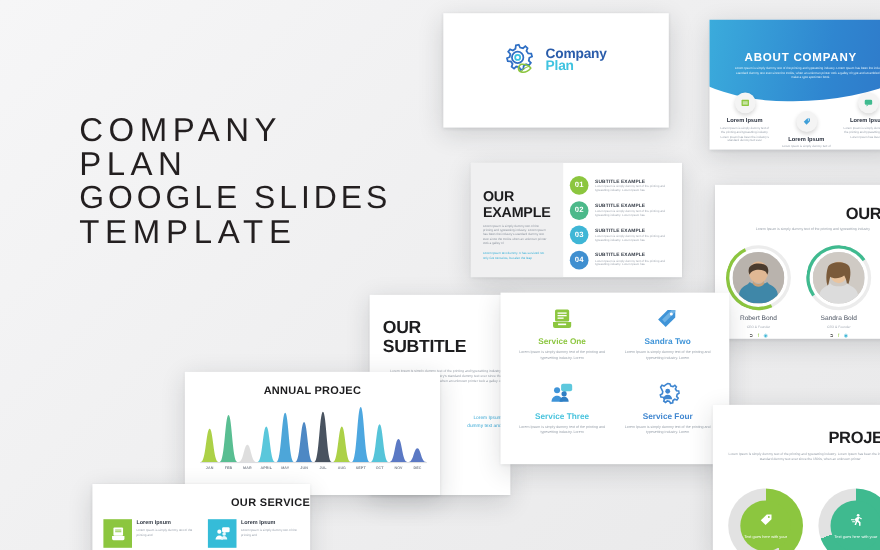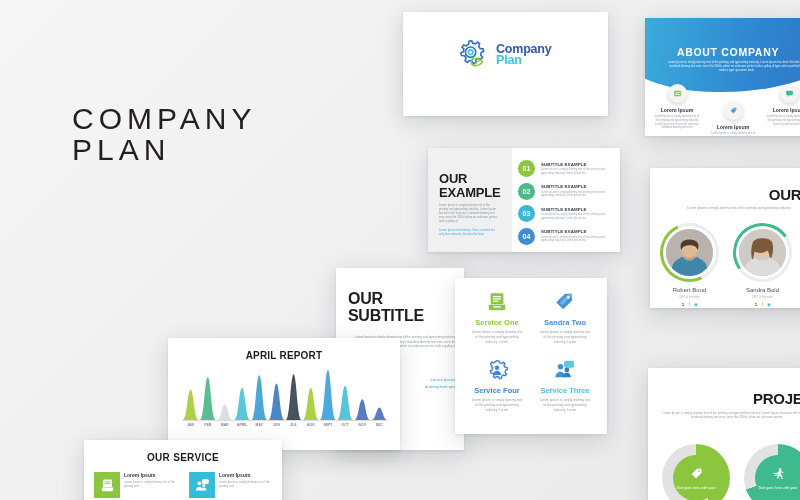--- a/index.html
+++ b/index.html
@@ -73,38 +73,38 @@
   .socials{margin-top:3px;display:flex;gap:4px;justify-content:center;}
   .socials span{font-size:4.5px;line-height:5px;}
 
   
   #slide-service-text{left:336px;top:268px;width:128px;height:182px;}
   .st-title{position:absolute;left:12px;top:22px;font-size:16px;font-weight:bold;color:#1d1d1f;line-height:17px;letter-spacing:-.3px;}
   .st-body{position:absolute;left:12px;right:8px;top:67px;font-size:3.1px;line-height:4.6px;color:#959ca6;text-align:right;}
   .st-accent{position:absolute;right:8px;top:108px;font-size:4.4px;line-height:7px;color:#3aa9d6;text-align:right;}
 
   
-  #slide-services{left:455px;top:278px;width:152px;height:156px;}
+  #slide-services{left:455px;top:266px;width:208px;height:156px;}
   .svc-grid{position:absolute;inset:12px 10px;display:grid;grid-template-columns:1fr 1fr;grid-template-rows:1fr 1fr;gap:4px;}
   .svc{text-align:center;padding:0 6px;}
   .svc .sic{height:24px;display:flex;align-items:center;justify-content:center;margin-bottom:4px;}
   .svc .sh{font-size:7.5px;font-weight:bold;margin-bottom:3px;}
   .svc .sp{font-size:3.3px;line-height:5px;color:#98a0aa;}
 
   
   #slide-chart{left:168px;top:338px;width:232px;height:112px;}
   .ch-title{position:absolute;left:0;right:0;top:12px;text-align:center;font-size:10px;font-weight:bold;color:#1d1d1f;letter-spacing:.2px;}
   .ch-plot{position:absolute;left:14px;right:12px;top:30px;height:52px;}
   .ch-axis{position:absolute;left:14px;right:12px;top:82px;height:1px;background:#dcdde0;}
   .ch-labels{position:absolute;left:14px;right:12px;top:85px;display:flex;}
   .ch-labels div{flex:1;text-align:center;font-size:3.3px;font-weight:bold;color:#7b828c;letter-spacing:.1px;}
 
   
   #slide-service2{left:84px;top:440px;width:198px;height:82px;}
-  .s2-title{position:absolute;left:0;right:0;top:12px;text-align:center;font-size:10px;font-weight:bold;color:#1d1d1f;letter-spacing:.3px;}
+  .s2-title{position:absolute;left:0;right:0;top:12px;text-align:right;font-size:10px;font-weight:bold;color:#1d1d1f;letter-spacing:.3px;}
   .s2-row{position:absolute;left:10px;top:32px;display:flex;gap:9px;}
   .s2-card{display:flex;gap:4px;align-items:flex-start;width:86px;}
   .s2-tile{width:26px;height:26px;flex:none;display:flex;align-items:center;justify-content:center;}
   .s2-h{font-size:5px;font-weight:bold;color:#333a45;margin-bottom:1.5px;}
   .s2-p{font-size:2.8px;line-height:4px;color:#9aa2ad;}
 
   
   #slide-project{left:648px;top:368px;width:175px;height:140px;}
   .pj-title{position:absolute;right:10px;top:22px;font-size:15px;font-weight:bold;color:#1d1d1f;letter-spacing:-.3px;}
   .pj-sub{position:absolute;left:12px;right:10px;top:43px;text-align:center;font-size:3px;line-height:4.4px;color:#98a0aa;}
@@ -115,20 +115,22 @@
   .donut .hole .dt{font-size:3.6px;line-height:4.6px;}
 </style>
 </head>
 <body>
 
 <div class="stage">
 
   <div id="title-block">
     <div class="line l1">COMPANY</div>
     <div class="line l2">PLAN</div>
+    <div class="line l3">GOOGLE SLIDES</div>
+    <div class="line l4">TEMPLATE</div>
   </div>
 
   <div class="slide" id="slide-logo">
     <div class="logo-wrap">
       <div class="logo-mark">
         <svg width="34" height="34" viewBox="0 0 34 34">
           <g fill="none" stroke="#2f6fc4" stroke-width="1.6">
             <path d="M14 3.2l2.6-.6 1.2 2.6 2.7.6 2.1-1.8 2 1.8-1 2.5 1.6 2.3 2.8.1.7 2.6-2.5 1.2-.5 2.7 1.9 2-1.7 2.1-2.6-.9-2.3 1.6-.2 2.8-2.6.7-1.2-2.5-2.7-.5-2 1.9-2.2-1.7.9-2.6-1.6-2.3-2.8-.2-.7-2.6 2.5-1.2.5-2.7-1.9-2 1.7-2.2 2.6 1 2.3-1.6z"></path>
             <circle cx="15.6" cy="14.2" r="5.2"></circle>
             <circle cx="15.6" cy="14.2" r="2.3" stroke="#3fc3e0"></circle>
@@ -308,49 +310,49 @@
               <path d="M6.5 12.5L16 3h3.5v2L9 15.5z" fill="#6fb2e4"></path>
               <circle cx="15.6" cy="7" r="1.5" fill="#fff"></circle>
             </svg>
         </div>
         <div class="sh" style="color:#3f94d8">Sandra Two</div>
         <div class="sp">Lorem Ipsum is simply dummy text of the printing and typesetting industry. Lorem</div>
       </div>
       <div class="svc">
         <div class="sic">
           <svg width="22" height="22" viewBox="0 0 24 24">
-              <g fill="none" stroke="#3f86d0" stroke-width="1.6">
-                <path d="M12 1.8l2.2.5.9 2 2.2.5 1.8-1.3 1.5 1.6-1 2 1.2 1.9 2.2.2.4 2.2-2 1-.5 2.2 1.5 1.7-1.3 1.8-2.1-.7-1.8 1.3-.2 2.2-2.2.6-1-2-2.2-.4-1.7 1.5-1.8-1.3.7-2.1-1.3-1.8-2.2-.2-.6-2.2 2-1 .4-2.2L5 5.3l1.3-1.8 2.1.8 1.8-1.4z"></path>
-              </g>
-              <circle cx="12" cy="9.5" r="2.4" fill="#3f86d0"></circle>
-              <path d="M7.6 17.5c0-2.6 2-4.6 4.4-4.6s4.4 2 4.4 4.6z" fill="#3f86d0"></path>
-            </svg>
-        </div>
-        <div class="sh" style="color:#3f86d0">Service Four</div>
-        <div class="sp">Lorem Ipsum is simply dummy text of the printing and typesetting industry. Lorem</div>
-      </div>
-      <div class="svc">
-        <div class="sic">
-          <svg width="22" height="22" viewBox="0 0 24 24">
               <rect x="11" y="2" width="11" height="7.5" rx="2" fill="#5ec8dd"></rect>
               <path d="M13.5 9.5v3l3-3z" fill="#5ec8dd"></path>
               <circle cx="7" cy="8.5" r="3" fill="#3f94d8"></circle>
               <path d="M1.5 20c0-3.5 2.4-6 5.5-6s5.5 2.5 5.5 6z" fill="#3f94d8"></path>
               <circle cx="14" cy="12" r="2.6" fill="#2f7fc4"></circle>
               <path d="M9.5 20c0-3 2-5 4.5-5s4.5 2 4.5 5z" fill="#2f7fc4"></path>
             </svg>
         </div>
         <div class="sh" style="color:#48c3dd">Service Three</div>
         <div class="sp">Lorem Ipsum is simply dummy text of the printing and typesetting industry. Lorem</div>
       </div>
+      <div class="svc">
+        <div class="sic">
+          <svg width="22" height="22" viewBox="0 0 24 24">
+              <g fill="none" stroke="#3f86d0" stroke-width="1.6">
+                <path d="M12 1.8l2.2.5.9 2 2.2.5 1.8-1.3 1.5 1.6-1 2 1.2 1.9 2.2.2.4 2.2-2 1-.5 2.2 1.5 1.7-1.3 1.8-2.1-.7-1.8 1.3-.2 2.2-2.2.6-1-2-2.2-.4-1.7 1.5-1.8-1.3.7-2.1-1.3-1.8-2.2-.2-.6-2.2 2-1 .4-2.2L5 5.3l1.3-1.8 2.1.8 1.8-1.4z"></path>
+              </g>
+              <circle cx="12" cy="9.5" r="2.4" fill="#3f86d0"></circle>
+              <path d="M7.6 17.5c0-2.6 2-4.6 4.4-4.6s4.4 2 4.4 4.6z" fill="#3f86d0"></path>
+            </svg>
+        </div>
+        <div class="sh" style="color:#3f86d0">Service Four</div>
+        <div class="sp">Lorem Ipsum is simply dummy text of the printing and typesetting industry. Lorem</div>
+      </div>
     </div>
   </div>
 
   <div class="slide" id="slide-chart">
-    <div class="ch-title">APRIL REPORT</div>
+    <div class="ch-title">ANNUAL PROJEC</div>
     <div class="ch-plot">
       <svg id="bells" width="100%" height="100%" viewBox="0 0 206 52" preserveAspectRatio="none">
           <path d="M0.6866666666666665,52 C5.1088000000000005,52 5.424666666666667,21.840000000000003 8.583333333333334,21.840000000000003 C11.742,21.840000000000003 12.057866666666666,52 16.48,52 Z" fill="#a6ce39" fill-opacity="0.93"></path>
           <path d="M17.85333333333333,52 C22.275466666666667,52 22.59133333333333,9.36 25.75,9.36 C28.90866666666667,9.36 29.224533333333333,52 33.64666666666667,52 Z" fill="#4cb98a" fill-opacity="0.93"></path>
           <path d="M35.02,52 C39.44213333333334,52 39.758,36.4 42.91666666666667,36.4 C46.07533333333334,36.4 46.391200000000005,52 50.81333333333334,52 Z" fill="#dcdcdc" fill-opacity="0.93"></path>
           <path d="M52.18666666666667,52 C56.6088,52 56.92466666666667,19.759999999999998 60.083333333333336,19.759999999999998 C63.242000000000004,19.759999999999998 63.55786666666667,52 67.98,52 Z" fill="#4ec3d8" fill-opacity="0.93"></path>
           <path d="M69.35333333333334,52 C73.77546666666667,52 74.09133333333334,7.280000000000001 77.25,7.280000000000001 C80.40866666666666,7.280000000000001 80.72453333333333,52 85.14666666666666,52 Z" fill="#3f9fd6" fill-opacity="0.93"></path>
           <path d="M86.52000000000001,52 C90.94213333333335,52 91.25800000000001,15.600000000000001 94.41666666666667,15.600000000000001 C97.57533333333333,15.600000000000001 97.8912,52 102.31333333333333,52 Z" fill="#3f7fc0" fill-opacity="0.93"></path>
           <path d="M103.68666666666667,52 C108.1088,52 108.42466666666667,6.240000000000002 111.58333333333333,6.240000000000002 C114.74199999999999,6.240000000000002 115.05786666666665,52 119.47999999999999,52 Z" fill="#3b4654" fill-opacity="0.93"></path>
           <path d="M120.85333333333334,52 C125.27546666666667,52 125.59133333333334,19.759999999999998 128.75,19.759999999999998 C131.90866666666668,19.759999999999998 132.22453333333334,52 136.64666666666668,52 Z" fill="#a6ce39" fill-opacity="0.93"></path>

